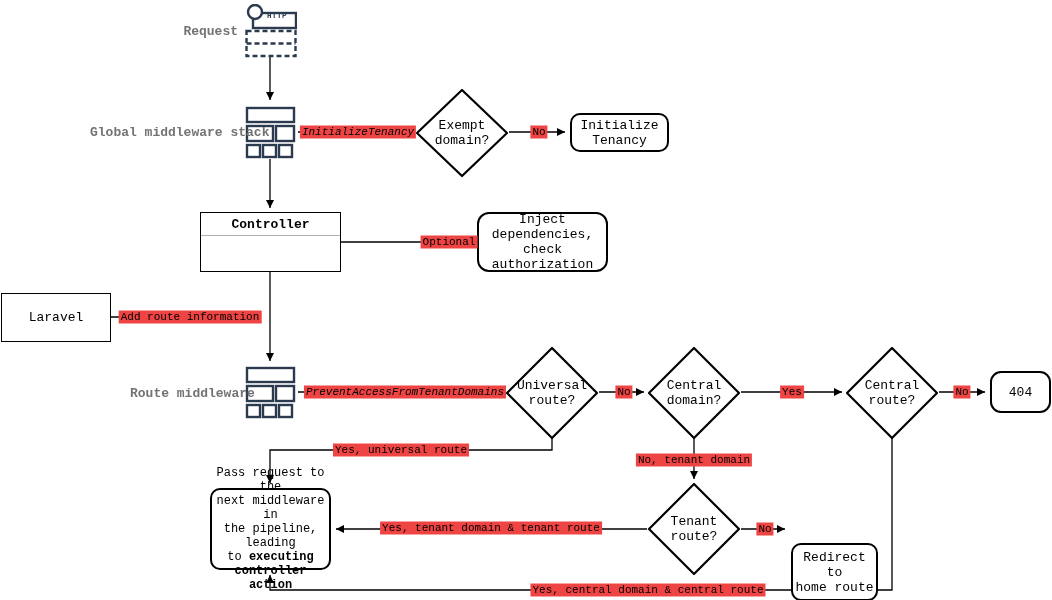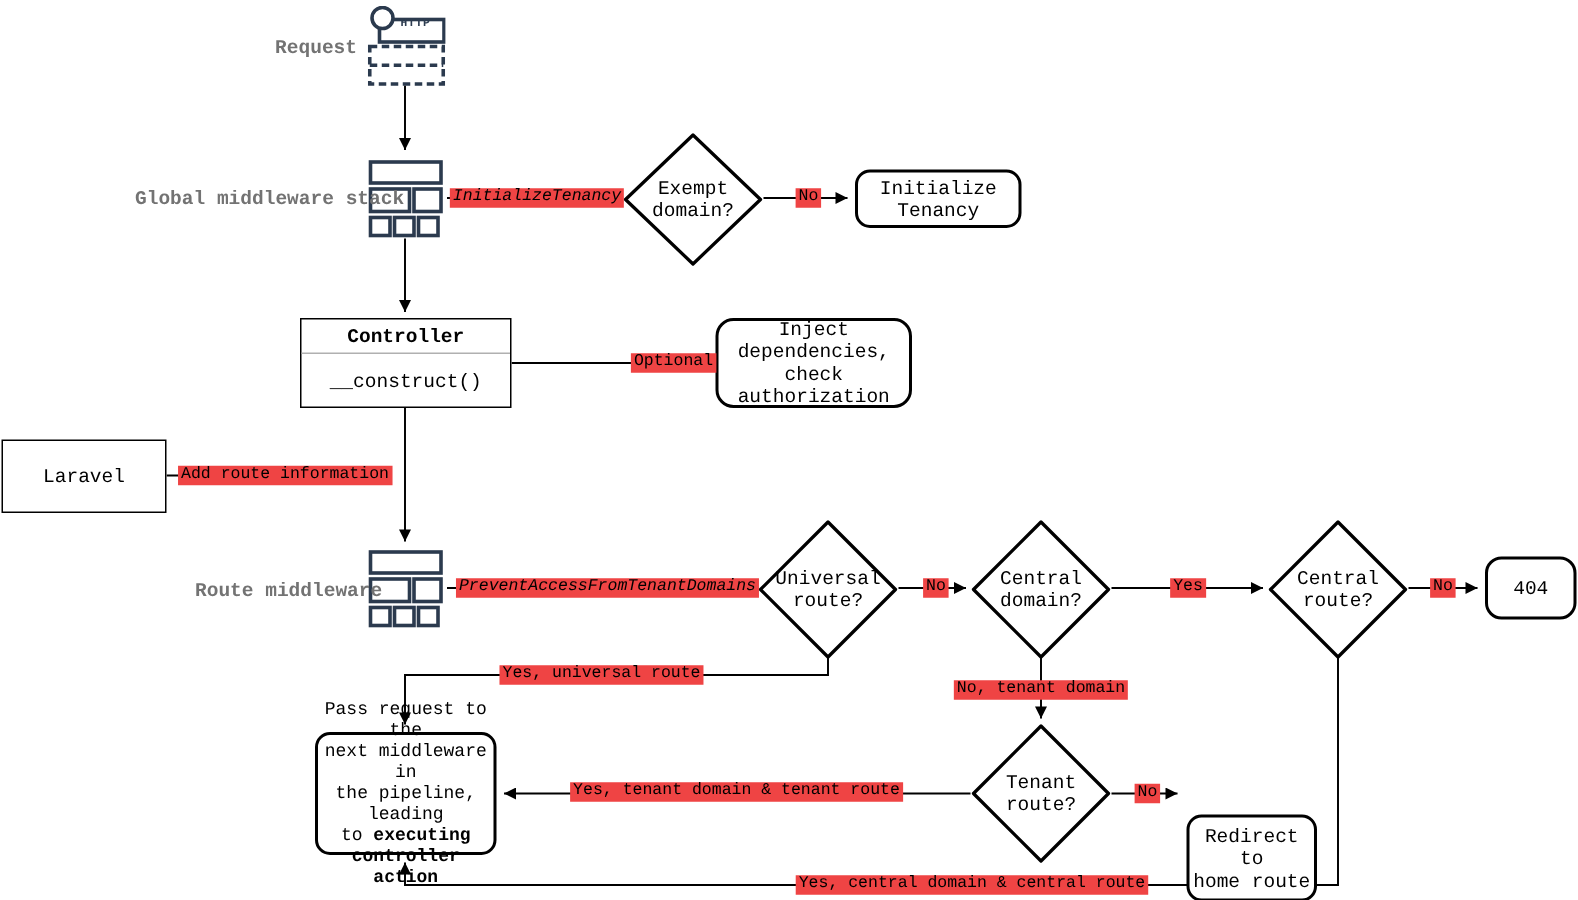--- a/index.html
+++ b/index.html
@@ -117,30 +117,29 @@
 domain?</div>
   <div class="diamond-label" style="left:552px; top:393px;">Universal
 route?</div>
   <div class="diamond-label" style="left:694px; top:393px;">Central
 domain?</div>
   <div class="diamond-label" style="left:892px; top:393px;">Central
 route?</div>
   <div class="diamond-label" style="left:694px; top:529px;">Tenant
 route?</div>
 
-  <div class="node rounded" style="left:570px; top:113px; width:111px; height:39px;">Initialize Tenancy</div>
+  <div class="node rounded" style="left:570px; top:113px; width:99px; height:39px;">Initialize Tenancy</div>
   <div class="node rounded pre" style="left:477px; top:212px; width:131px; height:60px; border-radius:12px;">Inject dependencies,
 check authorization</div>
   <div class="node rounded" style="left:990px; top:371px; width:61px; height:42px; border-radius:11px;">404</div>
   <div class="node rounded pre" style="left:791px; top:499px; width:87px; height:58px;margin-top:44px;">Redirect to
 home route</div>
 
   <div class="ctrl">
     <div class="ctrl-title">Controller</div>
-    <div class="ctrl-body">__construct()</div>
   </div>
 
   <div class="node thin" style="left:1px; top:293px; width:110px; height:49px;">Laravel</div>
 
   <div class="pass-box">
     <div class="pre"><span>Pass request to the
 next middleware in
 the pipeline, leading
 to </span><b>executing
 controller action</b></div>

